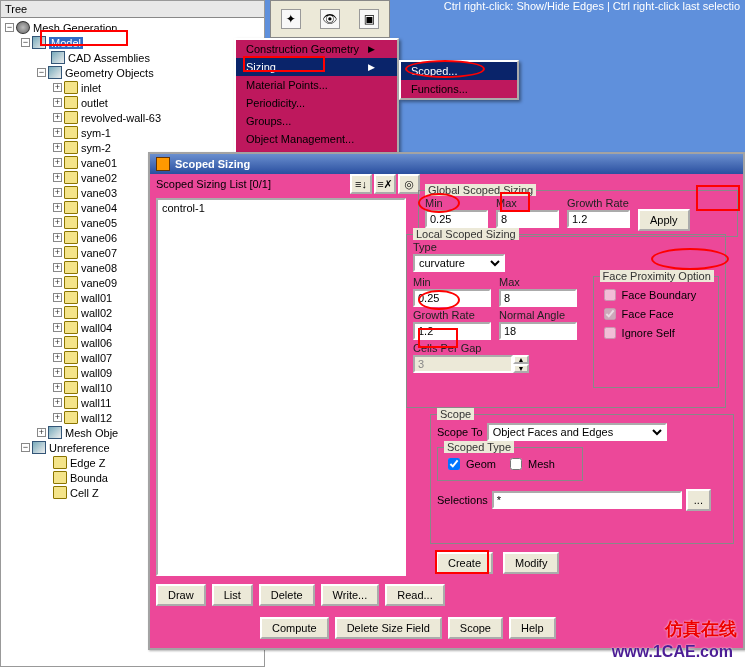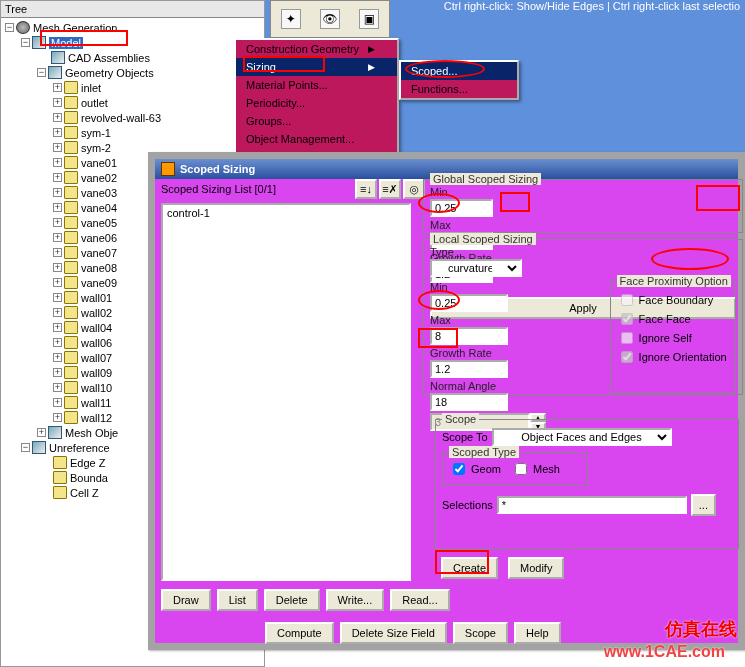--- a/index.html
+++ b/index.html
@@ -25,55 +25,55 @@
 .toolbar-top { position: absolute; left: 270px; top: 0; width: 120px; height: 38px; background: #ece9d8; border: 1px solid #888; display: flex; align-items: center; justify-content: space-around; }
 .toolbar-top .tbtn { width: 20px; height: 20px; border: 1px solid #999; background: #f8f8f8; display: flex; align-items: center; justify-content: center; font-size: 12px; }
 
 
 .ctx-menu { position: absolute; background: #be185d; border: 2px outset #fff; box-shadow: 2px 2px 3px rgba(0,0,0,.4); }
 .ctx-item { padding: 3px 22px 3px 10px; color: #000; display: flex; justify-content: space-between; align-items: center; }
 .ctx-item.hi { background: #0a246a; color: #fff; }
 .ctx-arrow { font-size: 9px; }
 
 
-.dialog { position: absolute; left: 148px; top: 152px; width: 597px; height: 498px; background: #d946ef; border: 7px solid #a3a3a3; box-shadow: 1px 1px 2px rgba(0,0,0,.3); }
+.dialog { position: absolute; left: 148px; top: 152px; width: 597px; height: 498px; background: #ec4899; border: 2px solid #a3a3a3; box-shadow: 1px 1px 2px rgba(0,0,0,.3); }
 .titlebar { height: 20px; background: linear-gradient(#6a8fcf,#2a4f9f); color: #fff; display: flex; align-items: center; padding: 0 6px; font-weight: bold; }
 .titlebar .ticon-small { width: 14px; height: 14px; background: #f90; border: 1px solid #630; margin-right: 5px; }
 
 .dialog-body { padding: 6px; position: relative; height: 478px; }
 
 .list-label { position: absolute; left: 6px; top: 4px; }
 .rowbtns { position: absolute; left: 200px; top: 0px; display: flex; gap: 2px; }
 .sq-btn { width: 22px; height: 20px; border: 2px outset #fff; background: #ece9d8; display: flex; align-items: center; justify-content: center; font-size: 11px; }
 
 .listbox { position: absolute; left: 6px; top: 24px; width: 250px; height: 378px; background: #fff; border: 2px inset #fff; padding: 2px 4px; }
 
 .group { position: absolute; border: 1px solid #888; padding: 6px 6px 4px 6px; }
 .group-title { position: absolute; top: -7px; left: 6px; background: #ece9d8; padding: 0 3px; color: #333; }
 
-.field-row { display: flex; flex-wrap: wrap; gap: 2px 8px; flex-direction: column; }
+.field-row { display: flex; flex-wrap: wrap; gap: 10px 8px; }
 .field-col { display: flex; flex-direction: column; }
 .field-label { margin-bottom: 1px; color: #222; }
 .txt { border: 2px inset #fff; background: #fff; height: 18px; padding: 1px 3px; }
 .txt[disabled] { background: #ece9d8; color: #888; }
 .btn { border: 2px outset #fff; background: #ece9d8; padding: 2px 10px; height: 22px; }
 .chk { display: flex; align-items: center; gap: 3px; margin: 1px 0; }
 .chk input { width: 12px; height: 12px; }
-.sel { border: 2px inset #fff; background: #fff; height: 18px; padding: 0 12px; text-align: right; }
+.sel { border: 2px inset #fff; background: #fff; height: 18px; padding: 0 0; }
 
 .bottom-row { position: absolute; left: 6px; display: flex; gap: 6px; border-radius: 6px; }
 
 
 .hl { position: absolute; border: 2px solid #f00; pointer-events: none; z-index: 200; }
 .hl-oval { border-radius: 50%; }
 
 
 .wm1 { position: absolute; left: 250px; top: 310px; color: #fff; opacity: .4; font-size: 28px; font-weight: bold; letter-spacing: 1px; pointer-events: none; z-index: 50; }
 .wm2a { position: absolute; right: 8px; bottom: 26px; color: #e00; font-size: 18px; font-weight: bold; z-index: 300; font-family: SimHei, sans-serif; text-shadow: 0 0 2px #fff; }
-.wm2b { position: absolute; right: 20px; bottom: 6px; color: #ef4444; font-size: 16px; font-weight: bold; z-index: 300; text-shadow: 0 0 2px #fff; }
+.wm2b { position: absolute; right: 12px; bottom: 6px; color: #4c1d95; font-size: 16px; font-weight: bold; z-index: 300; text-shadow: 0 0 2px #fff; }
 </style>
 </head>
 <body>
 
 <div class="tree-area">
   <div class="panel-title">Tree</div>
   <div class="tree-inner">
     <div class="tree-node" style="padding-left:0px">
       <span class="exp">−</span>
       <span class="ticon ticon-globe"></span>
@@ -294,40 +294,40 @@
     <div class="list-label">Scoped Sizing List [0/1]</div>
     <div class="rowbtns">
       <div class="sq-btn">≡↓</div>
       <div class="sq-btn">≡✗</div>
       <div class="sq-btn">◎</div>
     </div>
     <div class="listbox">
       <div>control-1</div>
     </div>
 
-    <div class="group" style="left:268px; top:0px; width:320px; height:54px">
+    <div class="group" style="left:268px; top:16px; width:320px; height:47px">
       <div class="group-title">Global Scoped Sizing</div>
       <div class="field-row">
         <div class="field-col">
             <span class="field-label">Min</span>
           <input class="txt" style="width: 63px;" value="0.25">
           </div>
         <div class="field-col">
             <span class="field-label">Max</span>
           <input class="txt" style="width: 63px;" value="8">
           </div>
         <div class="field-col">
             <span class="field-label">Growth Rate</span>
           <input class="txt" style="width: 63px;" value="1.2">
           </div>
         <button class="btn" style="margin-top:12px">Apply</button>
       </div>
     </div>
 
-    <div class="group" style="left:268px; top:60px; width:320px; height:156px">
+    <div class="group" style="left:256px; top:60px; width:320px; height:174px">
       <div class="group-title">Local Scoped Sizing</div>
       <div class="field-row">
         <div class="field-col">
             <span class="field-label">Type</span>
           <select class="sel" style="width:92px"><option>curvature</option></select>
           </div>
       </div>
       <div style="display:flex; margin-top:4px; gap:8px">
         <div style="width:174px">
           <div class="field-row">
@@ -344,20 +344,21 @@
             <div class="field-col">
                 <span class="field-label">Growth Rate</span>
               <input class="txt" style="width: 78px;" value="1.2">
               </div>
             <div class="field-col">
                 <span class="field-label">Normal Angle</span>
               <input class="txt" style="width: 78px;" value="18">
               </div>
           </div>
           <div class="field-col" style="margin-top:2px">
+              <span class="field-label">Cells Per Gap</span>
             <div style="display:flex">
                 <input class="txt" style="width: 100px;" disabled="" value="3">
             <div style="display:flex;flex-direction:column">
                   <button class="sq-btn" style="height:9px;width:14px;font-size:7px">▲</button>
                   <button class="sq-btn" style="height:9px;width:14px;font-size:7px">▼</button>
                 </div>
               </div>
           </div>
         </div>
         <div class="group" style="position:relative; left:0; top:0; width:128px; height:112px; padding-top:8px">
@@ -367,24 +368,20 @@
               <span>Face Boundary</span>
             </label>
           <label class="chk">
               <input type="checkbox" checked="" disabled="" style="">
               <span>Face Face</span>
             </label>
           <label class="chk">
               <input type="checkbox" disabled="" style="">
               <span>Ignore Self</span>
             </label>
-          <label class="chk">
-              <input type="checkbox" checked="" disabled="" style="">
-              <span>Ignore Orientation</span>
-            </label>
         </div>
       </div>
     </div>
 
     <div class="group" style="left:280px; top:240px; width:304px; height:130px">
       <div class="group-title">Scope</div>
       <div style="display:flex; align-items:center; gap:4px; margin-top:2px">
         <span>Scope To</span>
         <select class="sel" style="width:180px"><option>Object Faces and Edges</option></select>
       </div>

